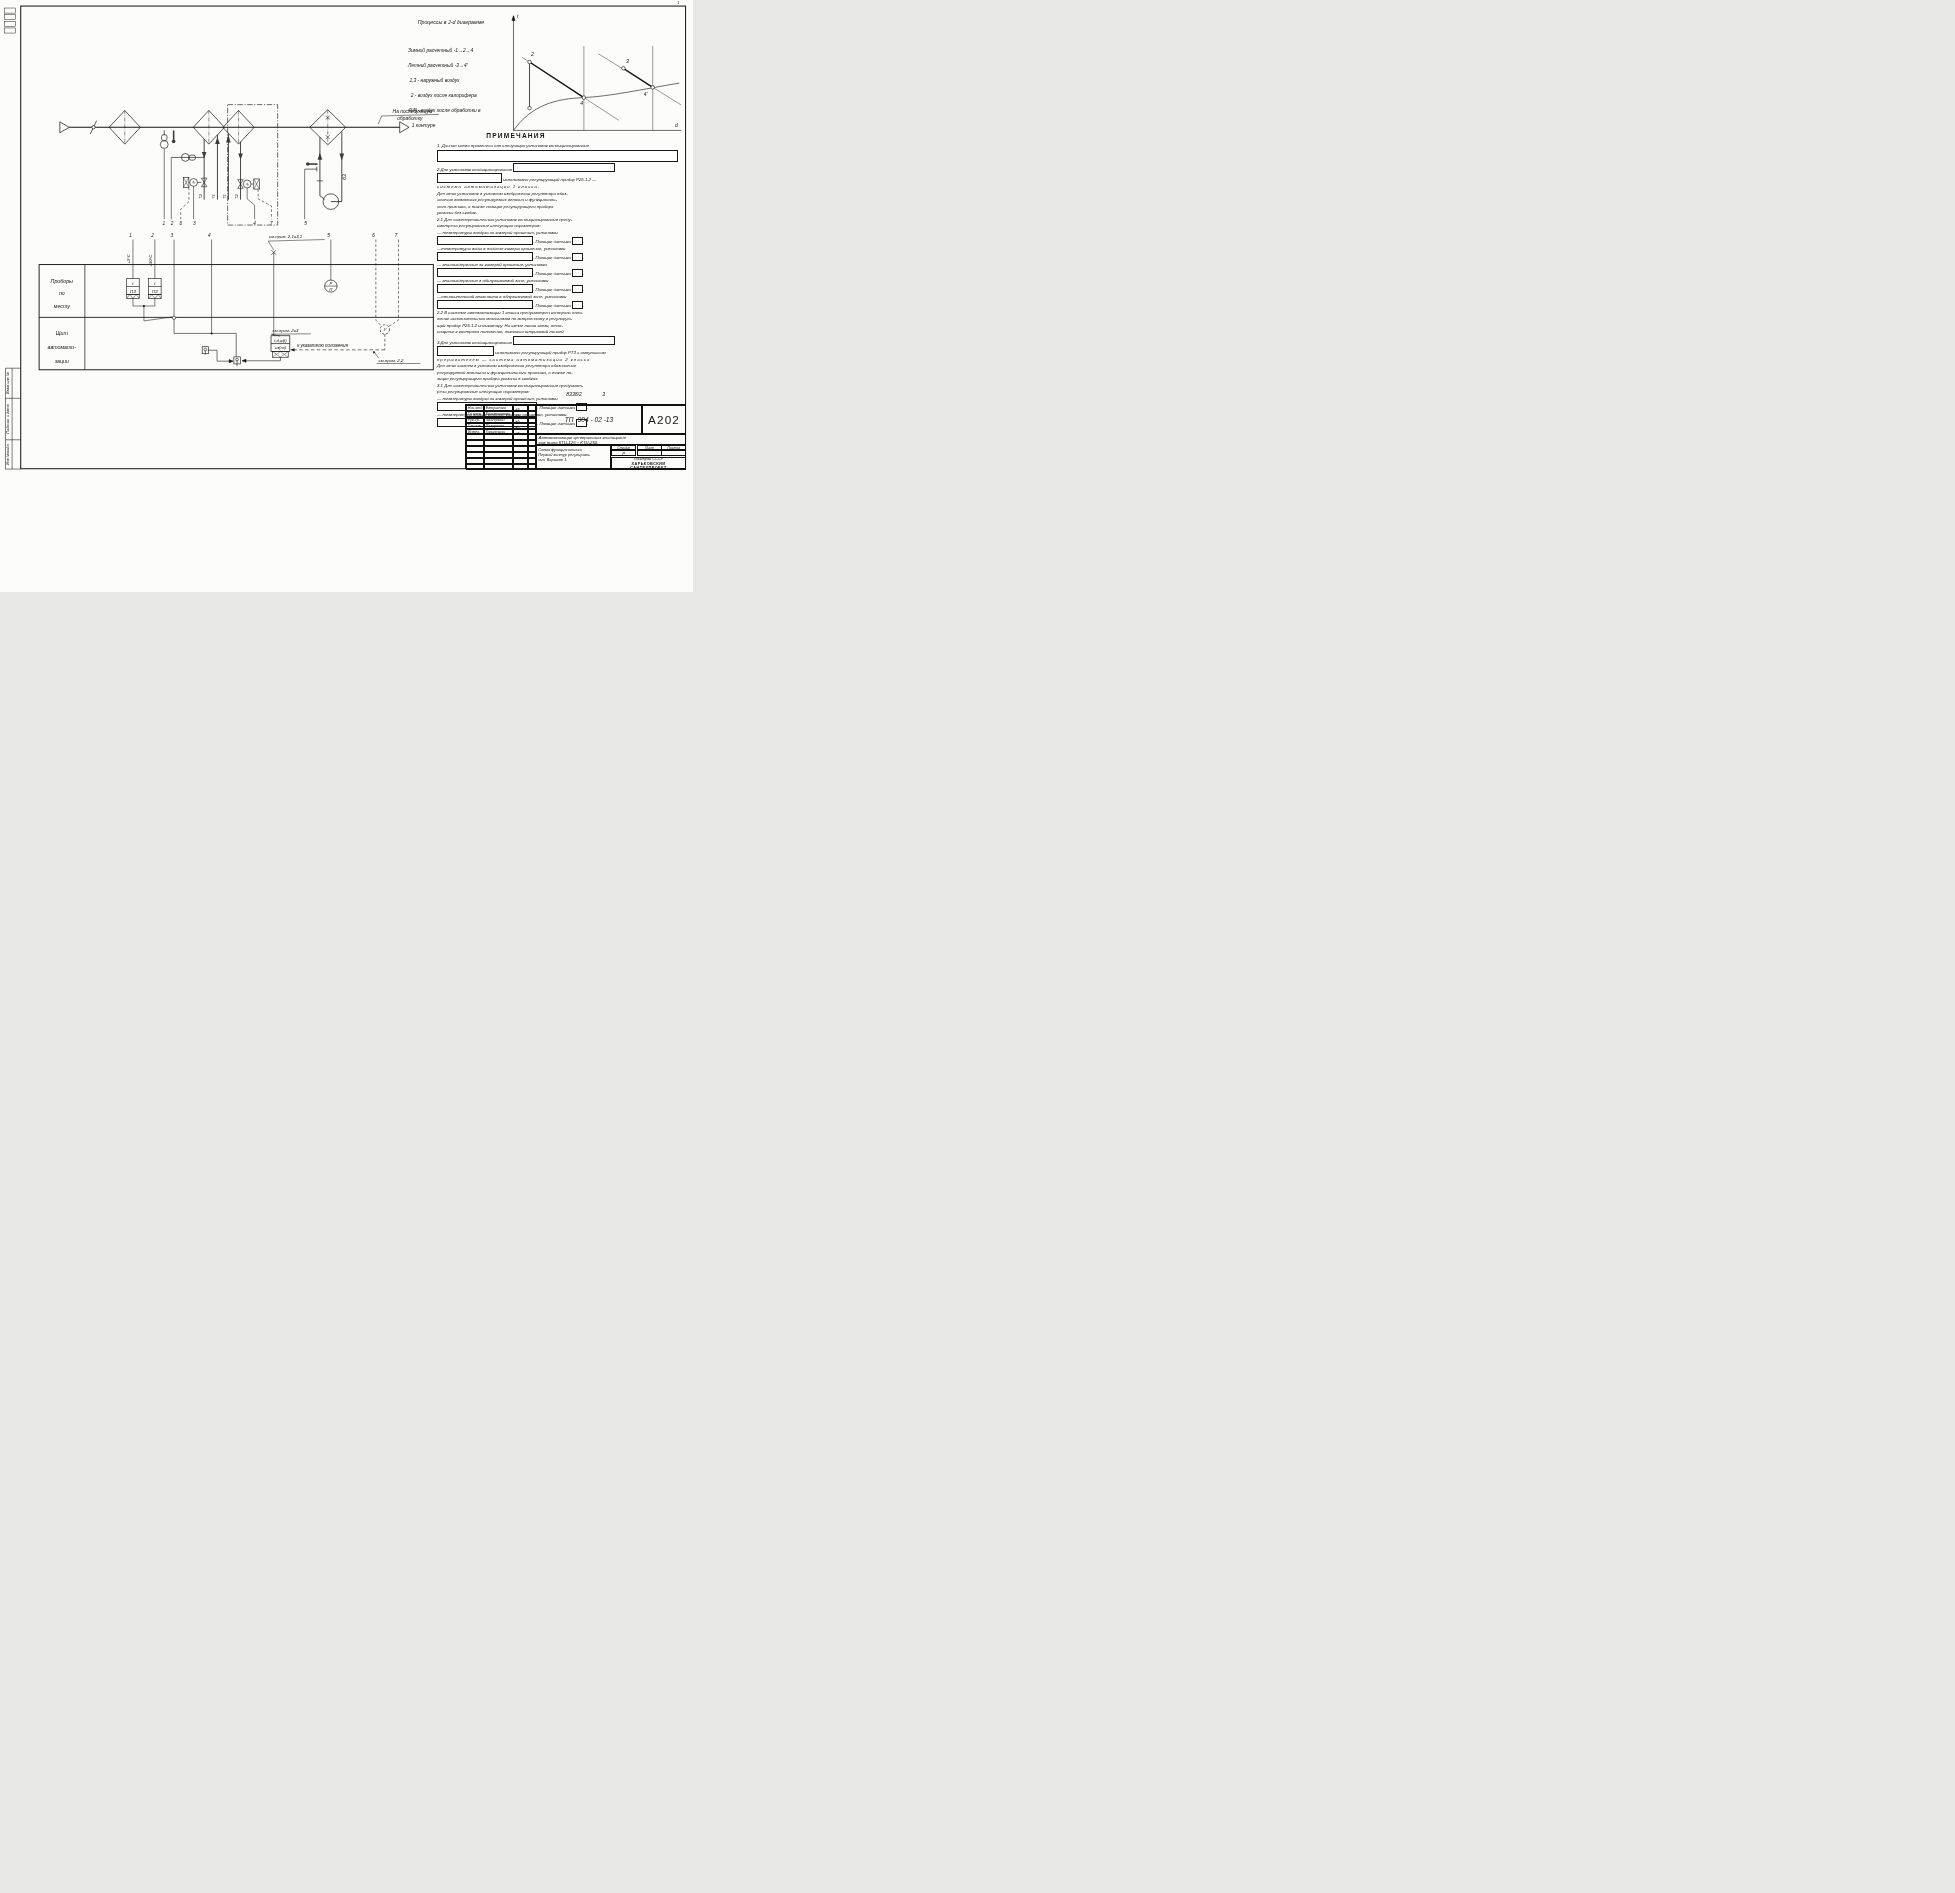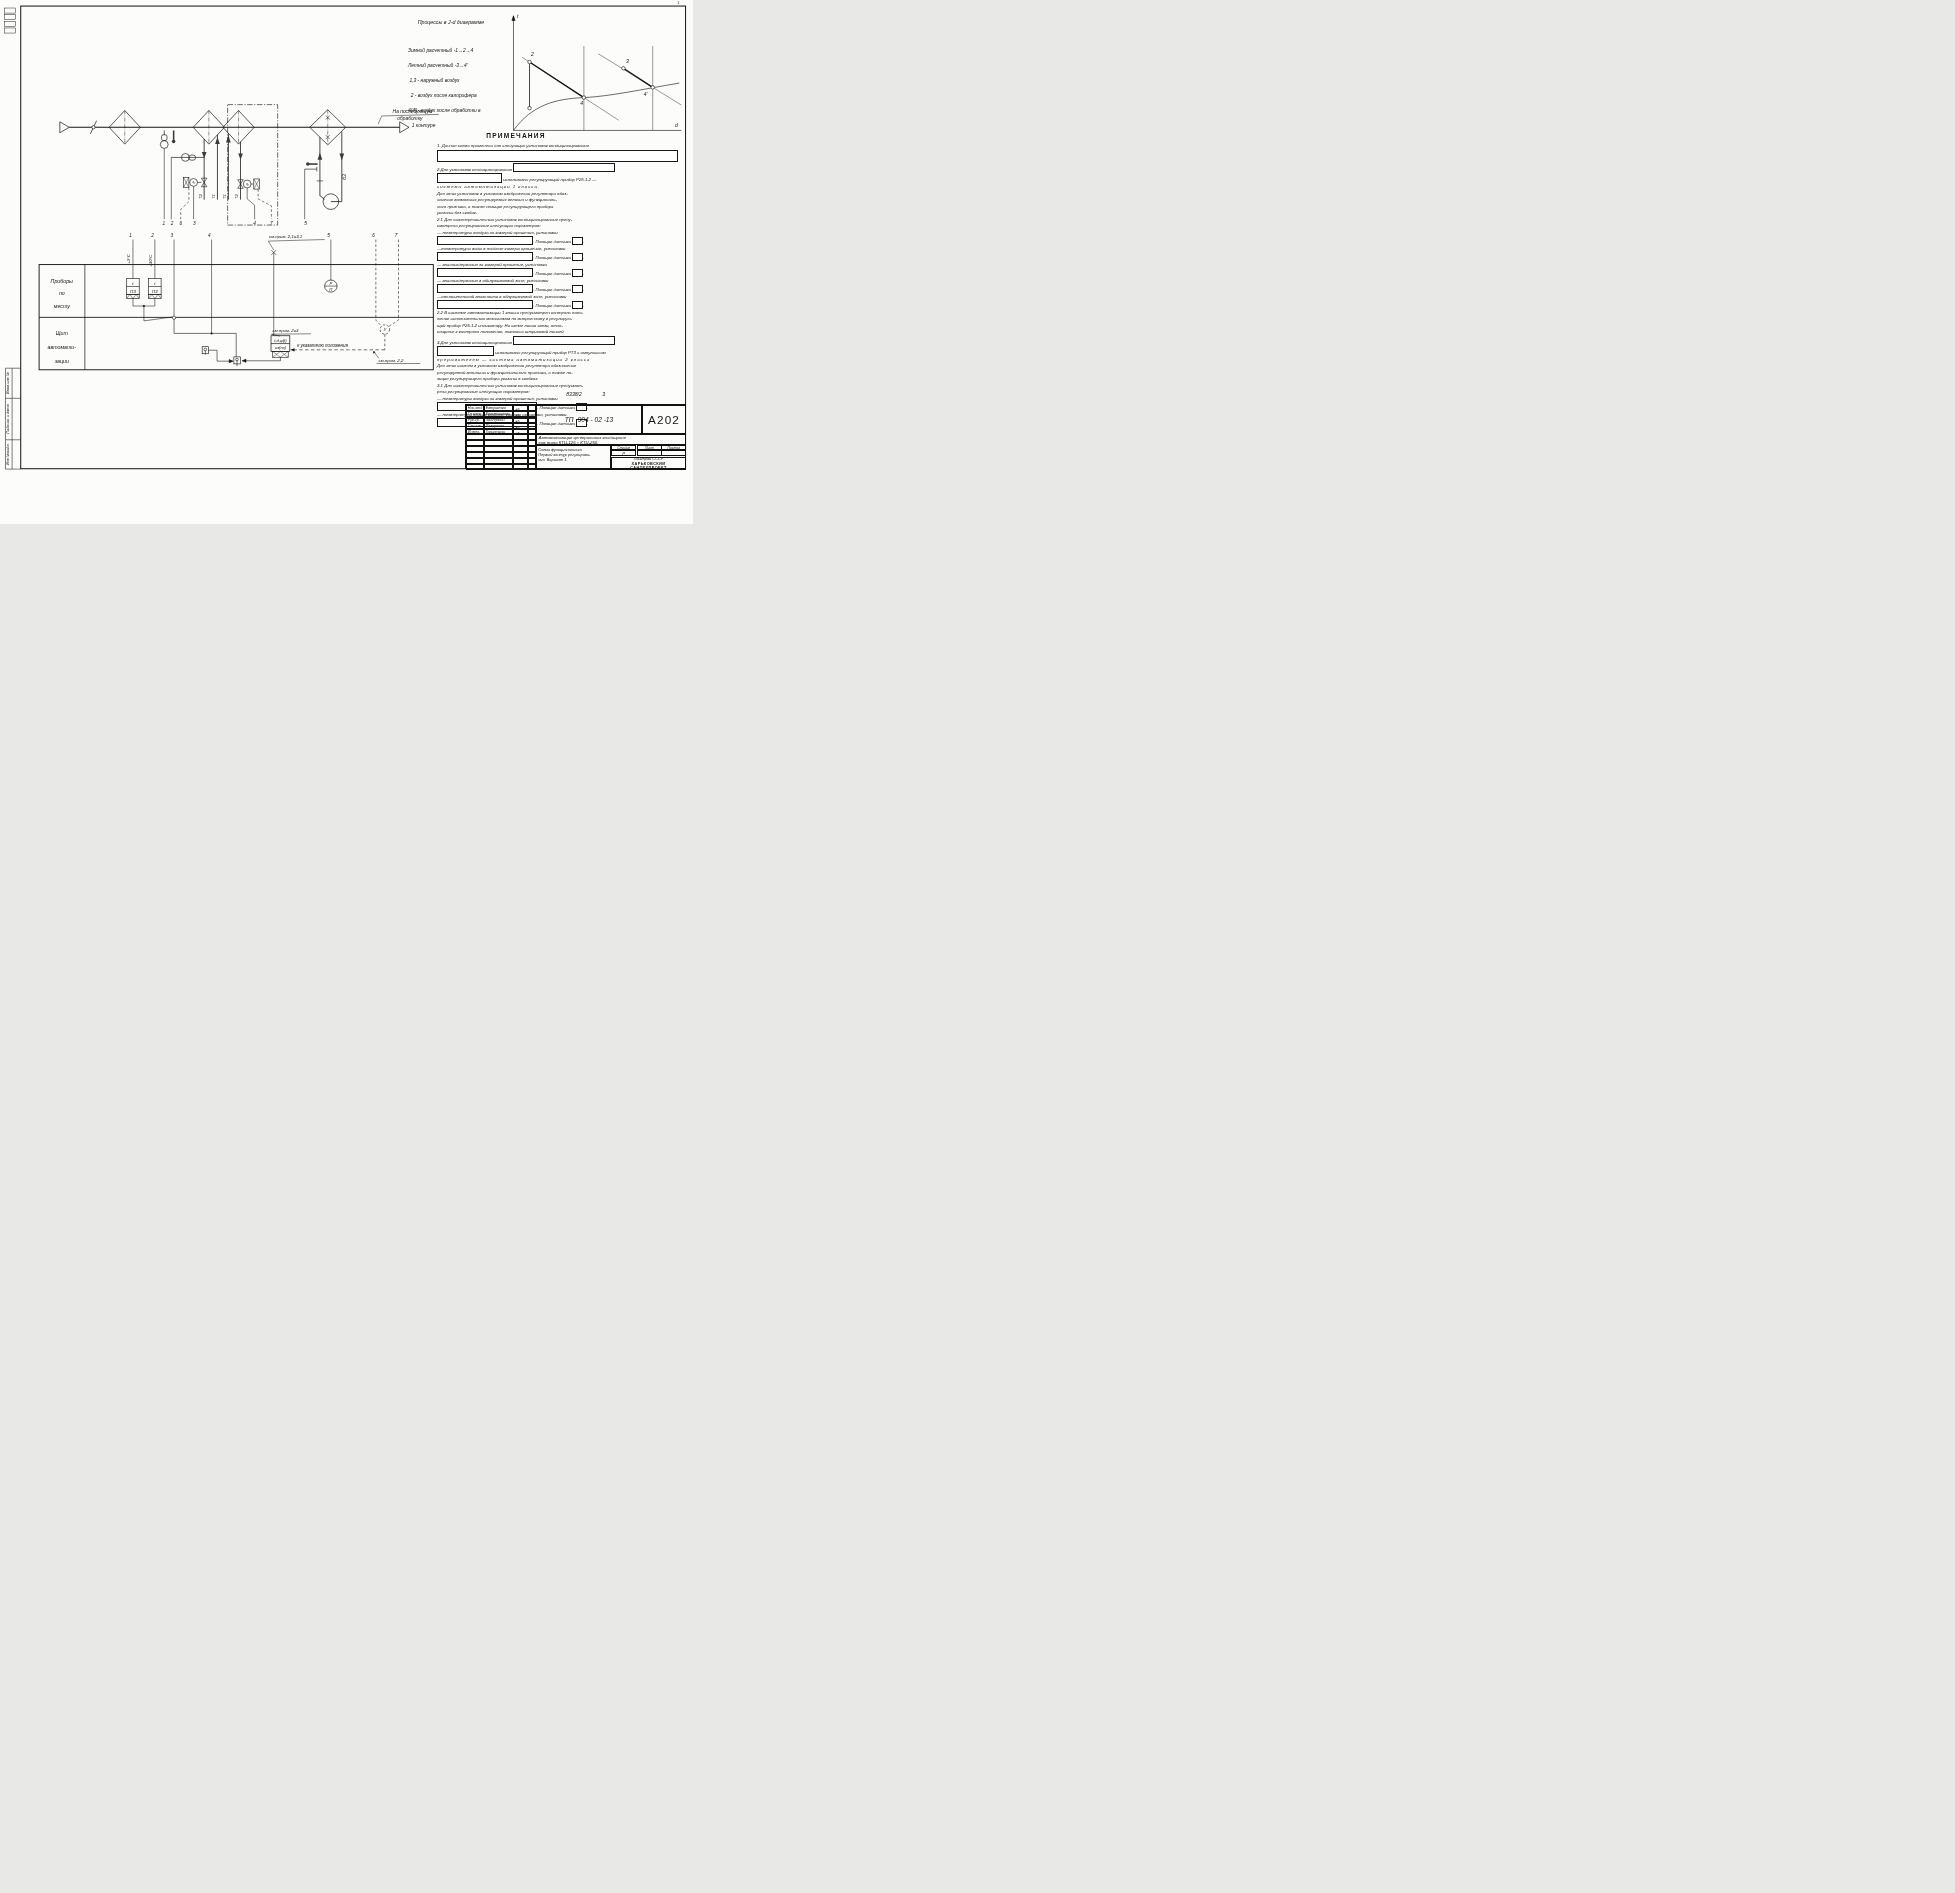--- a/index.html
+++ b/index.html
@@ -1,16 +1,16 @@
 <!DOCTYPE html>
 <html style="font-size:6.3px"><head>
 <meta charset="utf-8">
 <style>
   html,body{margin:0;padding:0;background:#e8e8e6;}
-  .sheet{position:relative;width:693px;height:524px;background:#fcfcfa;color:#151515;
+  .sheet{position:relative;width:693px;height:592px;background:#fcfcfa;color:#151515;
          font-family:"Liberation Sans",sans-serif;overflow:hidden;}
   svg{position:absolute;left:0;top:0;}
   svg text{fill:#151515;}
   .ov{position:absolute;box-sizing:border-box;}
   
   #notes-header{left:467px;top:132px;width:98px;text-align:center;font-size:6.6px;
                 letter-spacing:1.2px;font-weight:bold;}
   #notes{left:437px;top:143px;width:246px;font-size:4.3px;line-height:6.5px;font-style:italic;}
   .nline{white-space:nowrap;}
   .nbox{display:inline-block;border:0.6px solid #191919;vertical-align:-1.6px;background:#fff;}

